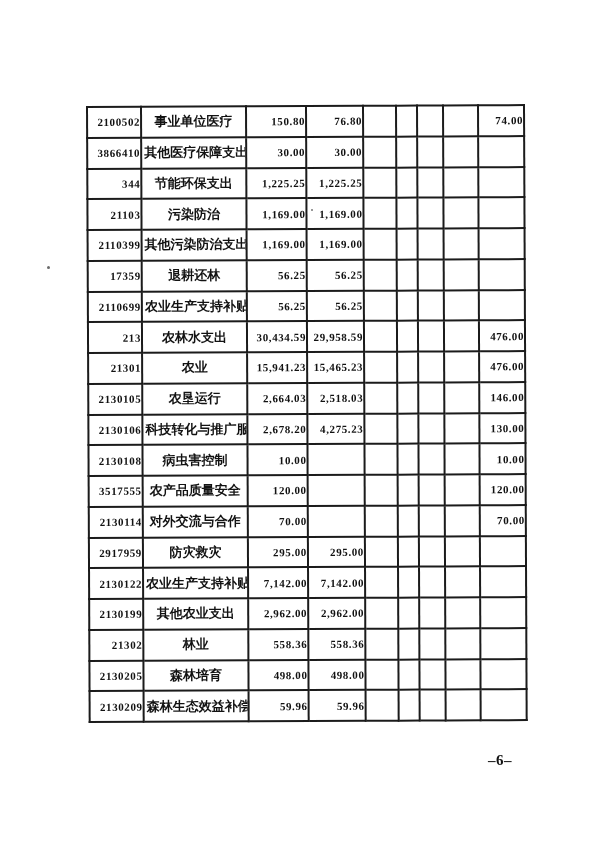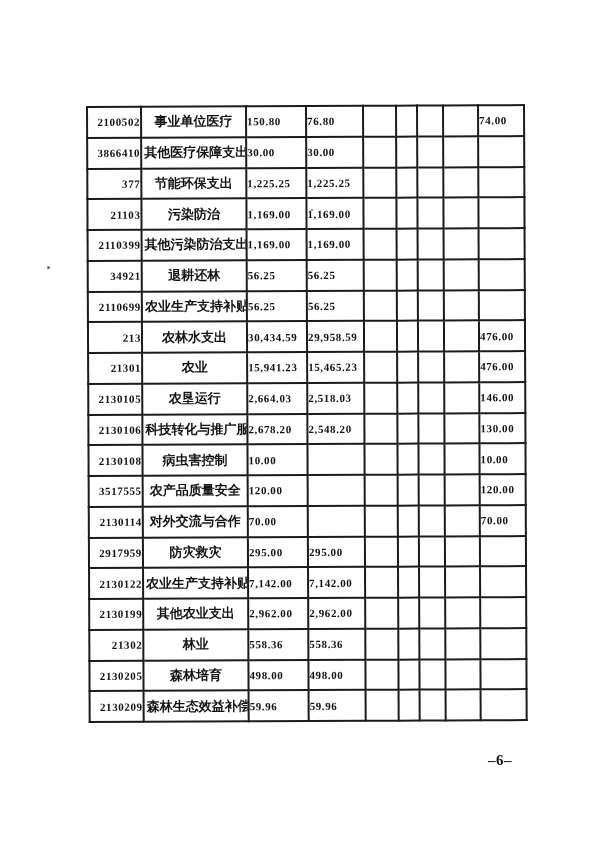--- a/index.html
+++ b/index.html
@@ -26,21 +26,21 @@
     font-size:11px;
     font-weight:700;
     letter-spacing:0.6px;
     white-space:nowrap;
     overflow:hidden;
     vertical-align:middle;
   }
   .scan-table{border:2.5px solid #151515;}
   td.code{text-align:right;padding-left:7px;font-family:"Liberation Serif","DejaVu Serif",serif;}
   td.name{text-align:center;letter-spacing:0;font-size:13px;padding:4px 2px;}
-  td.num{padding-right:6px;word-spacing:1px;}
+  td.num{text-align:right;word-spacing:1px;}
   td.empty{}
   .page-number{
     position:absolute;
     left:478px;top:752px;
     width:44px;
     text-align:center;
     font-size:15px;
     font-weight:700;
     letter-spacing:0.5px;
   }
@@ -83,21 +83,21 @@
           <td class="name">其他医疗保障支出</td>
           <td class="num">30.00</td>
           <td class="num">30.00</td>
           <td class="empty"></td>
           <td class="empty"></td>
           <td class="empty"></td>
           <td class="empty"></td>
           <td class="num"></td>
         </tr>
         <tr>
-          <td class="code">377</td>
+          <td class="code">344</td>
           <td class="name">节能环保支出</td>
           <td class="num">1,225.25</td>
           <td class="num">1,225.25</td>
           <td class="empty"></td>
           <td class="empty"></td>
           <td class="empty"></td>
           <td class="empty"></td>
           <td class="num"></td>
         </tr>
         <tr>
@@ -116,21 +116,21 @@
           <td class="name">其他污染防治支出</td>
           <td class="num">1,169.00</td>
           <td class="num">1,169.00</td>
           <td class="empty"></td>
           <td class="empty"></td>
           <td class="empty"></td>
           <td class="empty"></td>
           <td class="num"></td>
         </tr>
         <tr>
-          <td class="code">34921</td>
+          <td class="code">17359</td>
           <td class="name">退耕还林</td>
           <td class="num">56.25</td>
           <td class="num">56.25</td>
           <td class="empty"></td>
           <td class="empty"></td>
           <td class="empty"></td>
           <td class="empty"></td>
           <td class="num"></td>
         </tr>
         <tr>
@@ -174,21 +174,21 @@
           <td class="empty"></td>
           <td class="empty"></td>
           <td class="empty"></td>
           <td class="empty"></td>
           <td class="num">146.00</td>
         </tr>
         <tr>
           <td class="code">2130106</td>
           <td class="name">科技转化与推广服务</td>
           <td class="num">2,678.20</td>
-          <td class="num">2,548.20</td>
+          <td class="num">4,275.23</td>
           <td class="empty"></td>
           <td class="empty"></td>
           <td class="empty"></td>
           <td class="empty"></td>
           <td class="num">130.00</td>
         </tr>
         <tr>
           <td class="code">2130108</td>
           <td class="name">病虫害控制</td>
           <td class="num">10.00</td>

